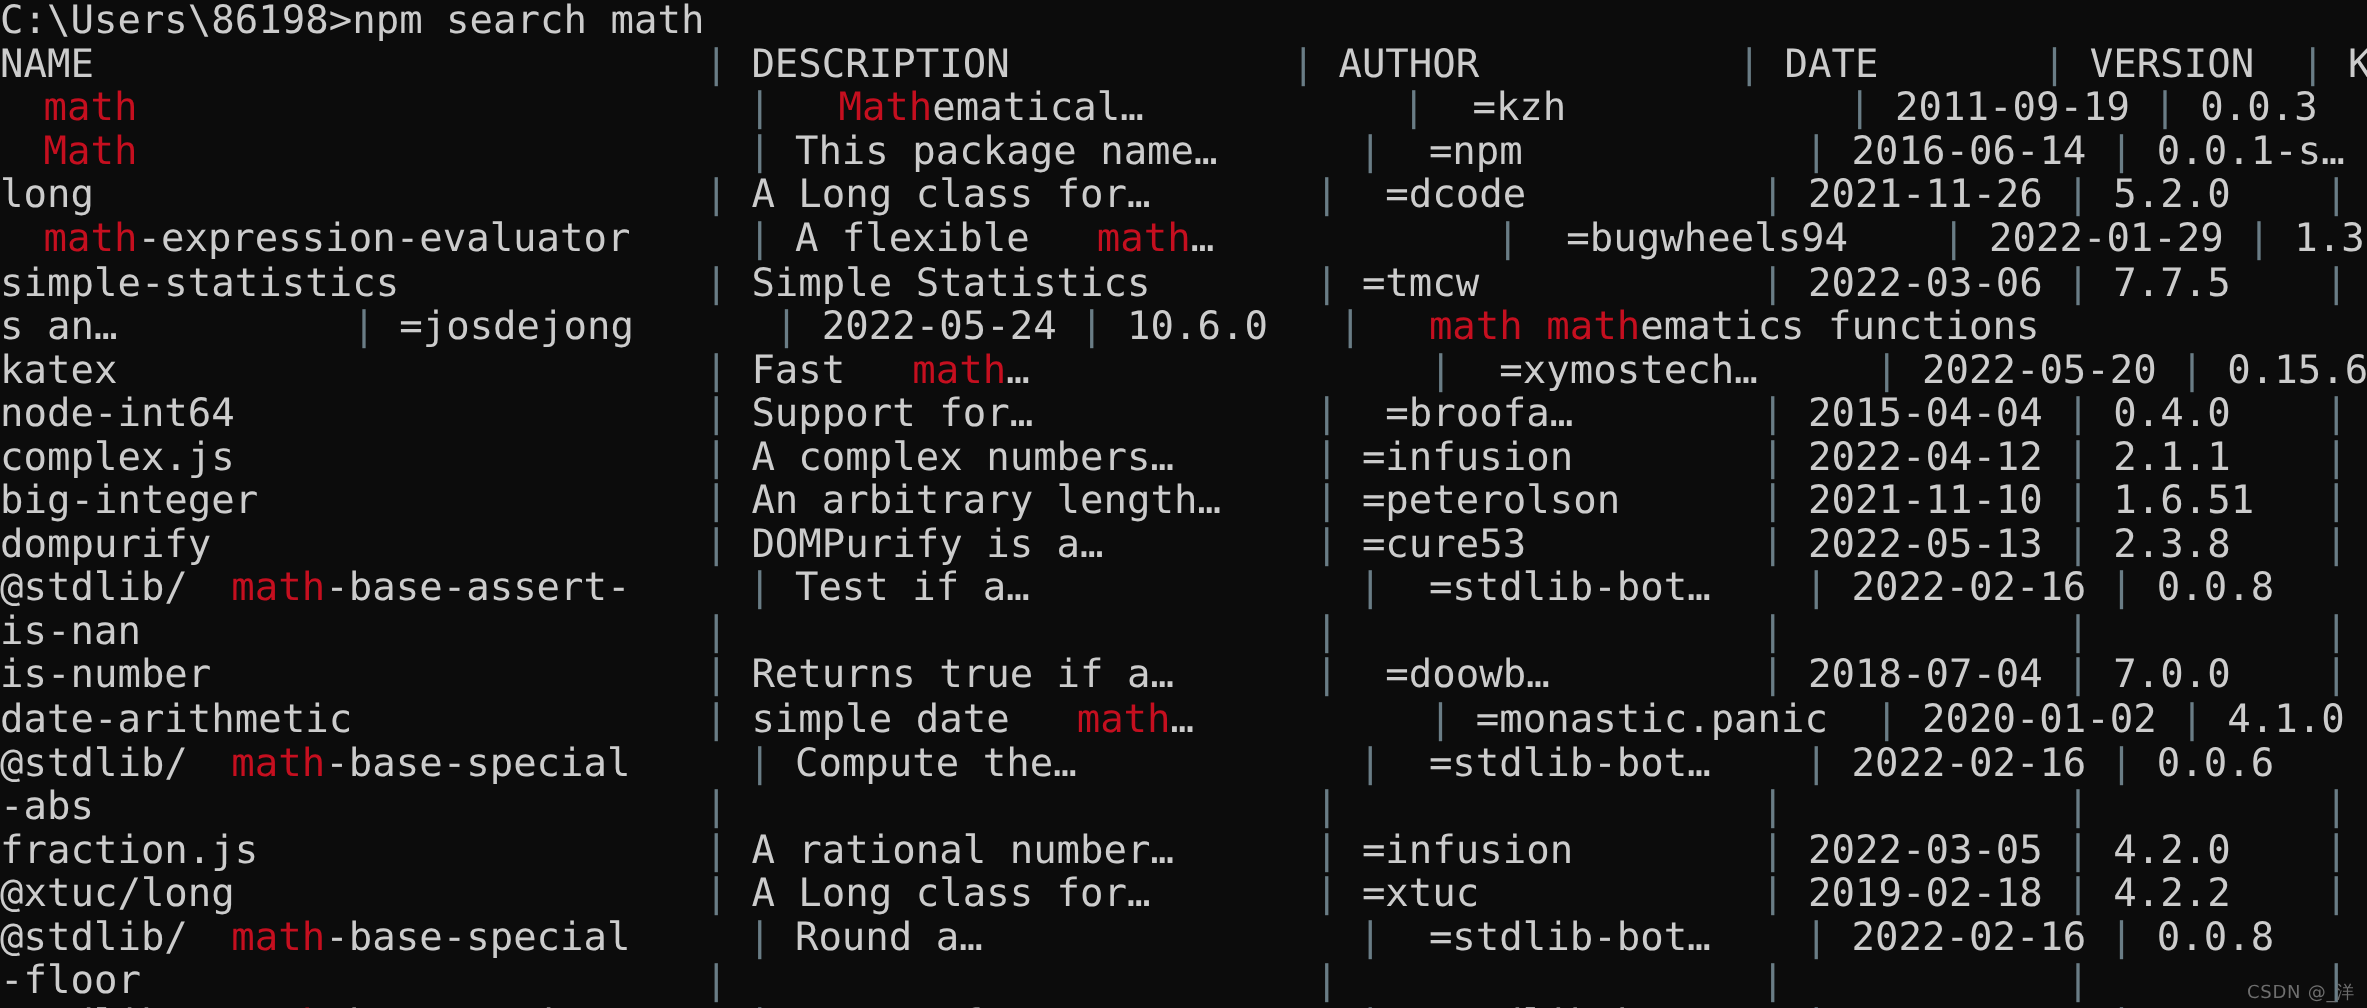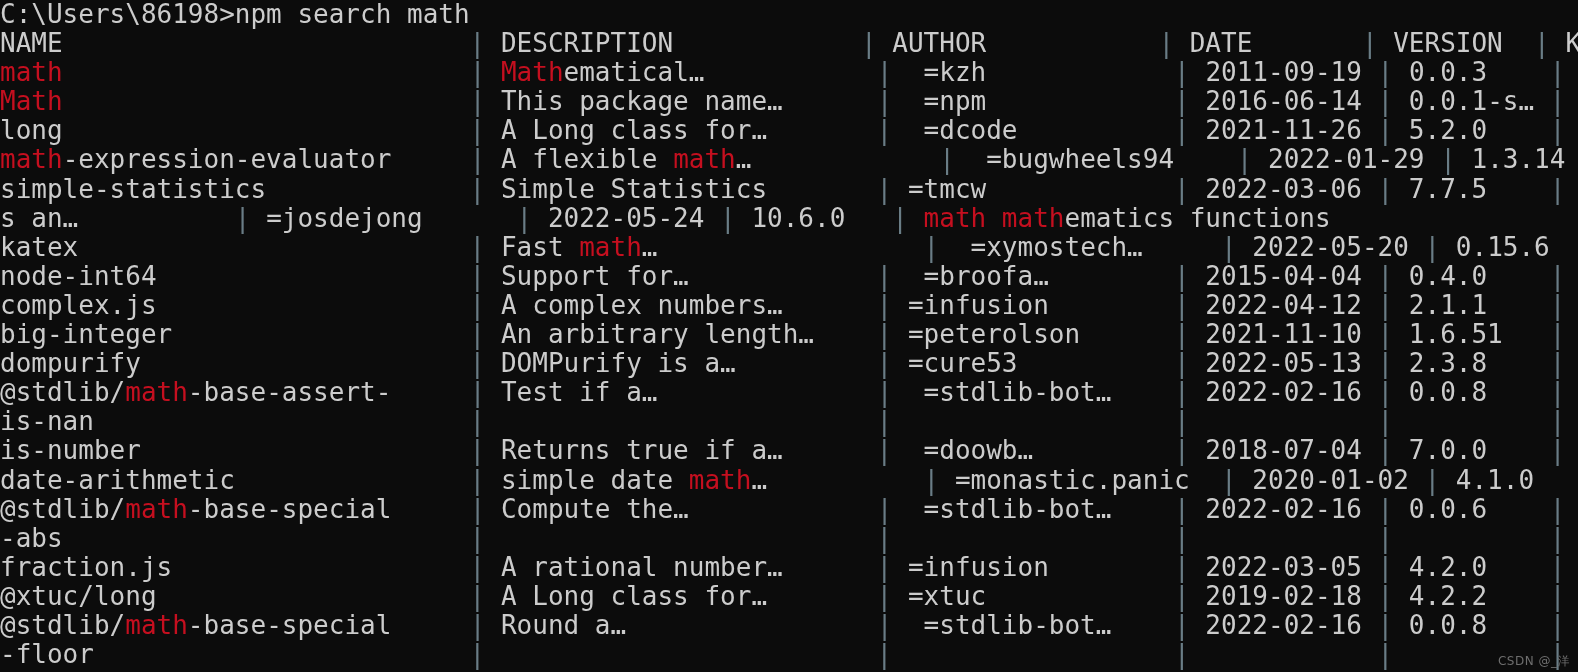--- a/index.html
+++ b/index.html
@@ -23,21 +23,21 @@
     height:29.1px;
     line-height:29.1px;
     white-space:pre;
     font-size:26px;
     letter-spacing:0px;
     color:#cccccc;
     font-family:"DejaVu Sans Mono","Liberation Mono",monospace;
   }
   .seg{white-space:pre;}
   .fg-default{color:#cccccc;}
-  .fg-red{color:#c50f1f;}
+  .fg-red{color:#c50f1f;padding-left:29px;}
   .fg-sep{color:#6a7d86;}
   .watermark{
     position:absolute;
     right:8px;
     bottom:2px;
     font-size:12px;
     color:#6e6e6e;
     font-family:"DejaVu Sans","Liberation Sans",sans-serif;
     letter-spacing:0.5px;
     white-space:pre;

